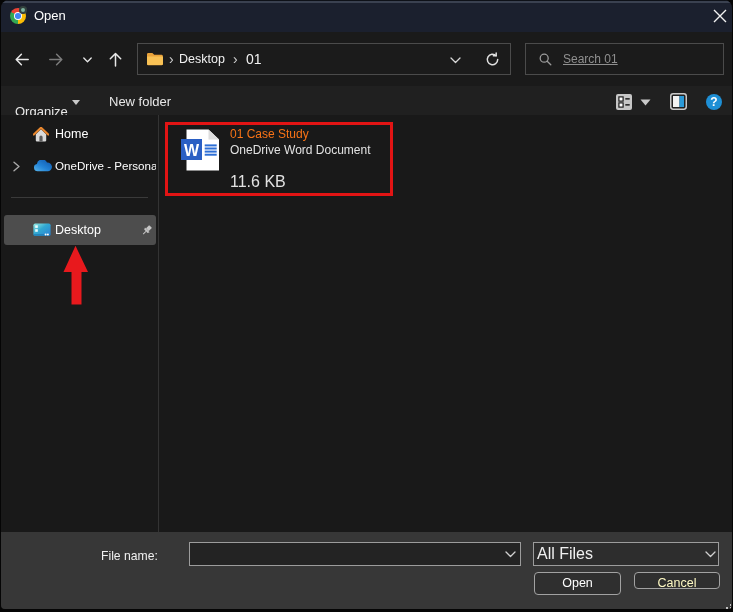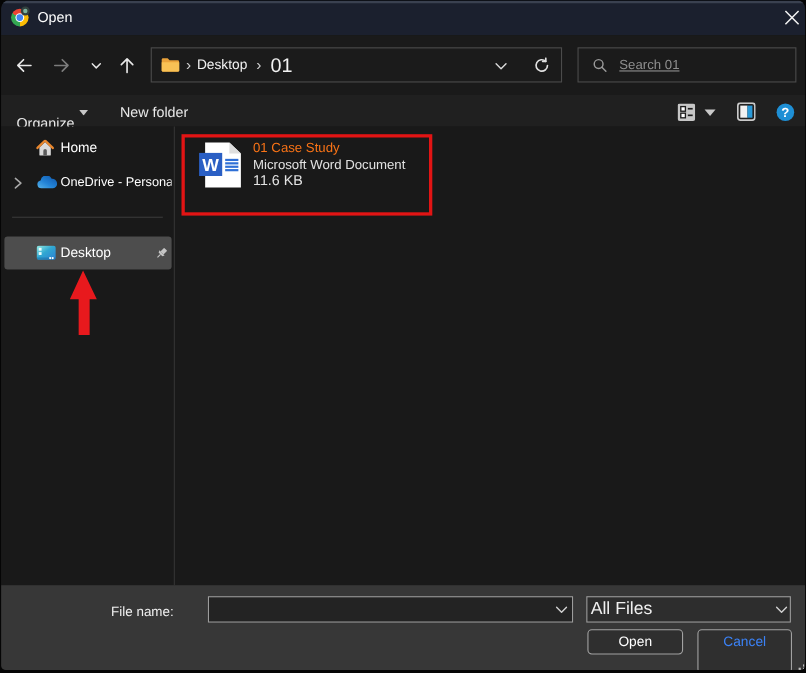--- a/index.html
+++ b/index.html
@@ -48,21 +48,21 @@
 
   <div class="abs" style="left:136px;top:43px;width:374px;height:32px;border:1px solid #4b4b4b;box-sizing:border-box;background:#1b1b1b;"></div>
 
   <svg class="abs" style="left:145px;top:52px;" width="18" height="14" viewBox="0 0 18 14">
     <path d="M1 2.2 a1.2 1.2 0 0 1 1.2-1.2 h4.2 l1.8 1.8 h7.4 a1.2 1.2 0 0 1 1.2 1.2 v8 a1.2 1.2 0 0 1 -1.2 1.2 h-13.4 a1.2 1.2 0 0 1 -1.2-1.2 z" fill="#e9a23b"></path>
     <path d="M1 4.6 h16 v7.2 a1.2 1.2 0 0 1 -1.2 1.2 h-13.6 a1.2 1.2 0 0 1 -1.2-1.2 z" fill="#f8c155"></path>
   </svg>
   <div class="abs" style="left:168px;top:46px;width:12px;height:26px;line-height:26px;color:#cfcfcf;font-size:14px;">›</div>
   <div class="abs" style="left:178px;top:43px;height:32px;line-height:32px;color:#f2f2f2;font-size:12.5px;">Desktop</div>
   <div class="abs" style="left:232px;top:46px;width:12px;height:26px;line-height:26px;color:#cfcfcf;font-size:14px;">›</div>
-  <div class="abs" style="left:245px;top:43px;height:32px;line-height:32px;color:#f2f2f2;font-size:18px;">01</div>
+  <div class="abs" style="left:245px;top:43px;height:32px;line-height:32px;color:#f2f2f2;font-size:14px;">01</div>
 
   <svg class="abs" style="left:449px;top:56.5px;" width="11" height="7" viewBox="0 0 11 7">
     <path d="M1 1 L5.5 5.5 L10 1" stroke="#d8d8d8" stroke-width="1.3" fill="none" stroke-linecap="round" stroke-linejoin="round"></path>
   </svg>
 
   <svg class="abs" style="left:484px;top:52px;" width="15" height="15" viewBox="0 0 15 15">
     <path d="M11.18 3.82 A5.2 5.2 0 1 0 12.7 7.5" stroke="#e0e0e0" stroke-width="1.5" fill="none" stroke-linecap="round"></path>
     <path d="M11.18 0.9 V3.82 H8.3" stroke="#e0e0e0" stroke-width="1.5" fill="none" stroke-linecap="round" stroke-linejoin="round"></path>
   </svg>
 
@@ -165,37 +165,37 @@
     <path d="M6.5 1.5 H28.5 L39 11.5 V42.5 H6.5 Z" fill="#ffffff"></path>
     <path d="M28.5 1.5 L39 11.5 H28.5 Z" fill="#dedede"></path>
     <rect x="24.7" y="16.4" width="12" height="2" fill="#2e6fd6"></rect>
     <rect x="24.7" y="19.5" width="12" height="2" fill="#2e6fd6"></rect>
     <rect x="24.7" y="22.6" width="12" height="2" fill="#2e6fd6"></rect>
     <rect x="24.7" y="25.7" width="12" height="2" fill="#2e6fd6"></rect>
     <rect x="1" y="11" width="21" height="21" fill="#2a5fc4"></rect>
     <text x="11.5" y="27.5" font-size="16" font-weight="bold" fill="#fff" text-anchor="middle" font-family="Liberation Sans,sans-serif">W</text>
   </svg>
   <div class="abs" style="left:229px;top:126px;height:16px;line-height:16px;color:#f97316;font-size:12px;">01 Case Study</div>
-  <div class="abs" style="left:229px;top:142px;height:16px;line-height:16px;color:#e2e2e2;font-size:12px;">Microsoft Word Document</div>
-  <div class="abs" style="left:229px;top:156px;height:16px;line-height:16px;color:#e2e2e2;font-size:13px;">11.6 KB</div>
+  <div class="abs" style="left:229px;top:142px;height:16px;line-height:16px;color:#e2e2e2;font-size:12px;">OneDrive Word Document</div>
+  <div class="abs" style="left:229px;top:174px;height:16px;line-height:16px;color:#e2e2e2;font-size:16px;">11.6 KB</div>
 
   <div class="abs" style="left:0;top:532px;width:731px;height:78px;background:#373737;"></div>
   <div class="abs" style="left:100px;top:548px;width:83px;height:16px;line-height:16px;text-align:left;color:#f0f0f0;font-size:12.2px;">File name:</div>
 
   <div class="abs" style="left:188px;top:542px;width:332px;height:24px;box-sizing:border-box;border:1px solid #9c9c9c;background:#232323;"></div>
   <svg class="abs" style="left:504px;top:551px;" width="11" height="7" viewBox="0 0 11 7">
     <path d="M1 1 L5.5 5.5 L10 1" stroke="#d0d0d0" stroke-width="1.3" fill="none" stroke-linecap="round" stroke-linejoin="round"></path>
   </svg>
 
   <div class="abs" style="left:532px;top:542px;width:186px;height:24px;box-sizing:border-box;border:1px solid #9c9c9c;background:#2d2d2d;"></div>
   <div class="abs" style="left:536px;top:542px;height:24px;line-height:24px;color:#f0f0f0;font-size:16px;">All Files</div>
   <svg class="abs" style="left:704px;top:551px;" width="11" height="7" viewBox="0 0 11 7">
     <path d="M1 1 L5.5 5.5 L10 1" stroke="#d0d0d0" stroke-width="1.3" fill="none" stroke-linecap="round" stroke-linejoin="round"></path>
   </svg>
 
   <div class="abs t13" style="left:533px;top:572px;width:87px;height:23px;box-sizing:border-box;border:1px solid #a2a2a2;border-radius:4px;background:#2f2f2f;text-align:center;line-height:21px;color:#fff;font-size:12.5px;">Open</div>
-  <div class="abs t13" style="left:633px;top:572px;width:86px;height:40px;box-sizing:border-box;border:1px solid #a2a2a2;border-radius:4px;background:#2f2f2f;text-align:center;line-height:21px;color:#3b82f6;font-size:12.5px;">Cancel</div>
+  <div class="abs t13" style="left:633px;top:572px;width:86px;height:17px;box-sizing:border-box;border:1px solid #a2a2a2;border-radius:4px;background:#2f2f2f;text-align:center;line-height:21px;color:#fef9c3;font-size:12.5px;">Cancel</div>
 
   <div class="abs" style="left:728.5px;top:604px;width:1.8px;height:1.8px;background:#c0c0c0;"></div>
   <div class="abs" style="left:725px;top:607px;width:1.8px;height:1.8px;background:#c0c0c0;"></div>
   <div class="abs" style="left:728.5px;top:607px;width:1.8px;height:1.8px;background:#c0c0c0;"></div>
 
 </div>
 
 </body></html>

